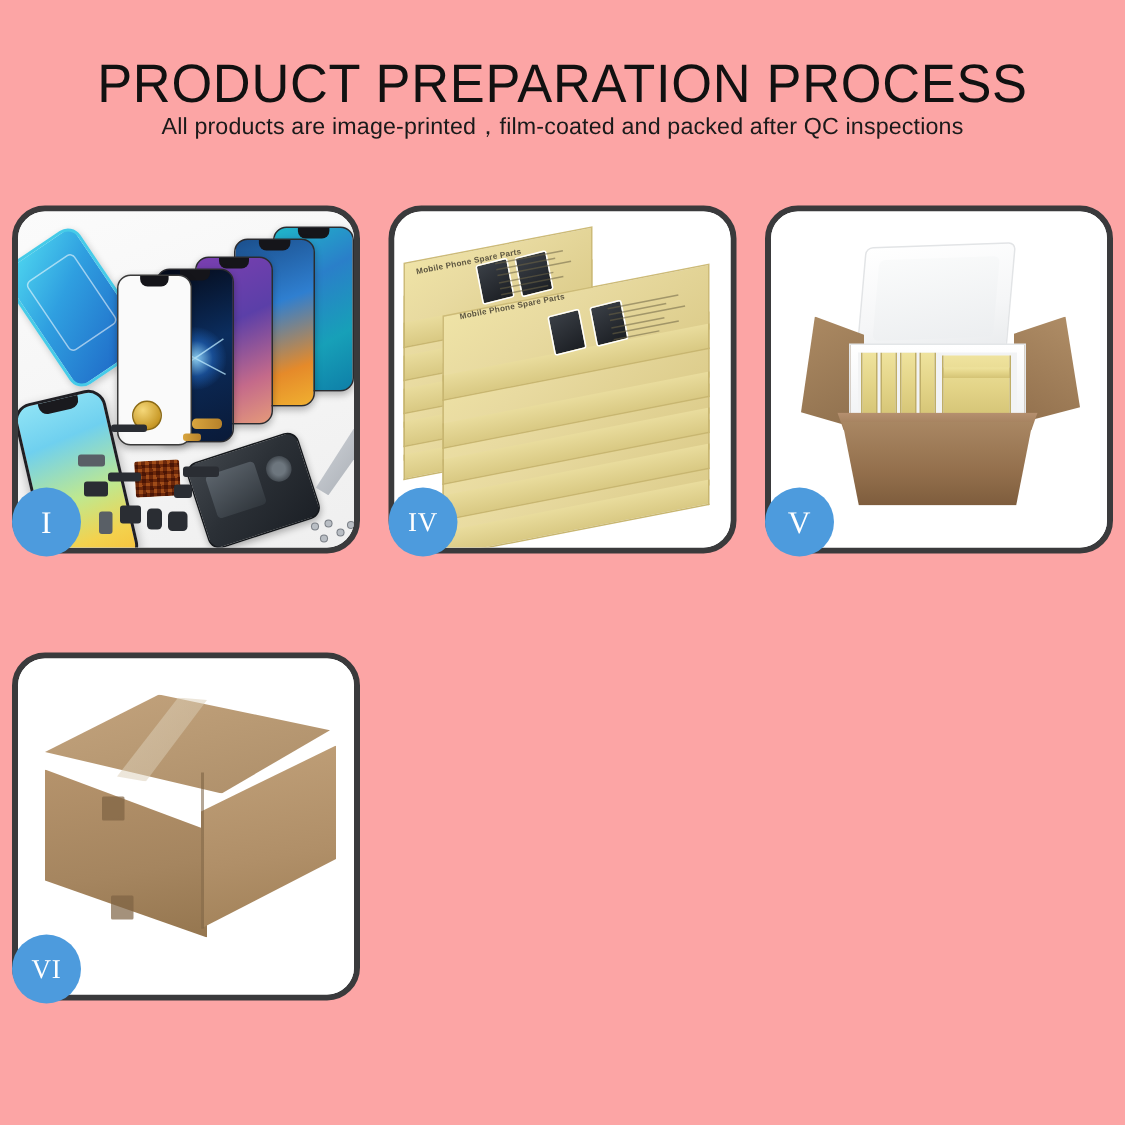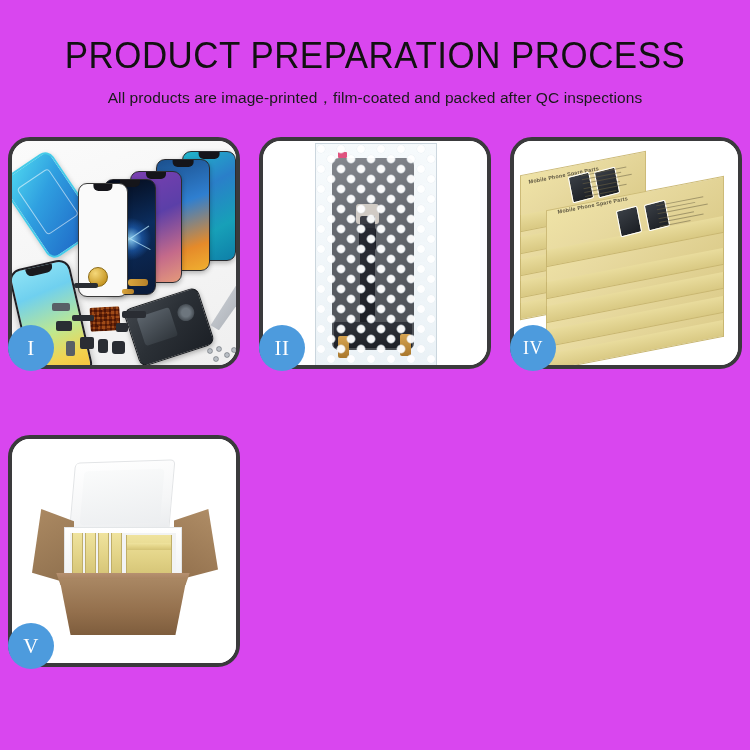--- a/index.html
+++ b/index.html
@@ -2,33 +2,33 @@
 <html><head>
 <meta charset="utf-8">
 <style>
   * { box-sizing: border-box; margin: 0; padding: 0; }
   html, body {
     width: 750px; height: 750px;
     background: #ffffff;
     font-family: "Liberation Sans", sans-serif;
     overflow: hidden;
   }
-  .page { position: relative; width: 750px; height: 750px; background: #d946ef; }
+  .page { position: relative; width: 750px; height: 750px; background: #fca5a5; }
 
   
   .header { position: absolute; left: 0; top: 0; width: 750px; text-align: center; }
   .title {
     font-size: 36px; font-weight: 400; color: #111;
     letter-spacing: 0.5px; line-height: 1; margin-top: 38px;
     transform: scaleX(0.97); transform-origin: center;
     white-space: nowrap;
   }
   .subtitle {
     font-size: 15.5px; font-weight: 400; color: #1a1a1a;
-    margin-top: 14px; letter-spacing: 0.1px; white-space: nowrap;
+    margin-top: 0; letter-spacing: 0.1px; white-space: nowrap;
   }
 
   
   .grid {
     position: absolute; left: 8px; top: 137px;
     width: 734px; height: 545px;
     display: grid;
     grid-template-columns: 232px 232px 232px;
     grid-template-rows: 232px 232px;
     column-gap: 19px; row-gap: 66px;
@@ -448,39 +448,20 @@
           <i style="left:0;  top:2px;"></i>
             <i style="left:9px; top:0;"></i>
           <i style="left:17px;top:6px;"></i>
             <i style="left:6px; top:10px;"></i>
           <i style="left:24px;top:1px;"></i>
         </div>
       </div>
       <div class="badge">I</div>
     </div>
 
-    <div class="panel">
-      <div class="panel-inner p2">
-        <div class="bagwrap">
-          <div class="bag">
-            <div class="screen-in"></div>
-            <div class="pink-dot"></div>
-            <div class="flex-pad"></div>
-            <div class="flex-chip"></div>
-            <div class="flex-strip"></div>
-            <div class="base-bar"></div>
-            <div class="gold-tab" style="left:22px; top:192px;"></div>
-            <div class="gold-tab" style="left:84px; top:190px;"></div>
-            <div class="bubbles2"></div>
-            <div class="bubbles"></div>
-          </div>
-        </div>
-      </div>
-      <div class="badge">II</div>
-    </div>
 
 
     <div class="panel">
       <div class="panel-inner p4">
         <div class="stack">
 
           <div class="sbox" style="left:2px; top:96px; width:126px; height:60px;">
             <div class="top"></div>
               <div class="front"></div>
           </div>
@@ -562,15 +543,27 @@
           <div class="v-ybox" style="left:41px; width:11px;"></div>
           <div class="v-ybox" style="left:56px; width:46px; height:42px; top:2px;"></div>
           <div class="v-ybox" style="left:56px; width:46px; height:7px; top:10px; background:linear-gradient(180deg,#f0e5a6,#ded0860)"></div>
         </div>
         <div class="v-rim"></div>
         <div class="v-body"></div>
       </div>
       <div class="badge">V</div>
     </div>
 
+    <div class="panel">
+      <div class="panel-inner p6">
+        <div class="c-top"></div>
+        <div class="c-tape"></div>
+        <div class="c-left"></div>
+        <div class="c-right"></div>
+        <div class="c-tab" style="left:56px; top:92px;"></div>
+        <div class="c-tab" style="left:62px; top:158px;"></div>
+        <div class="c-seam" style="left:122px; top:76px; width:1.5px; height:104px;"></div>
+      </div>
+      <div class="badge wide">VI</div>
+    </div>
 
   </div>
 </div>
 
 </body></html>

